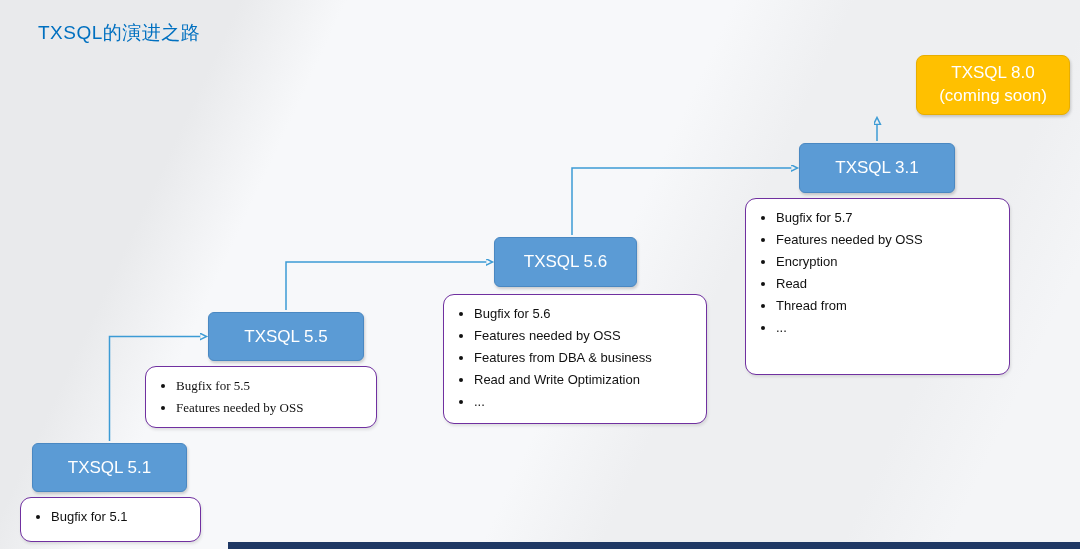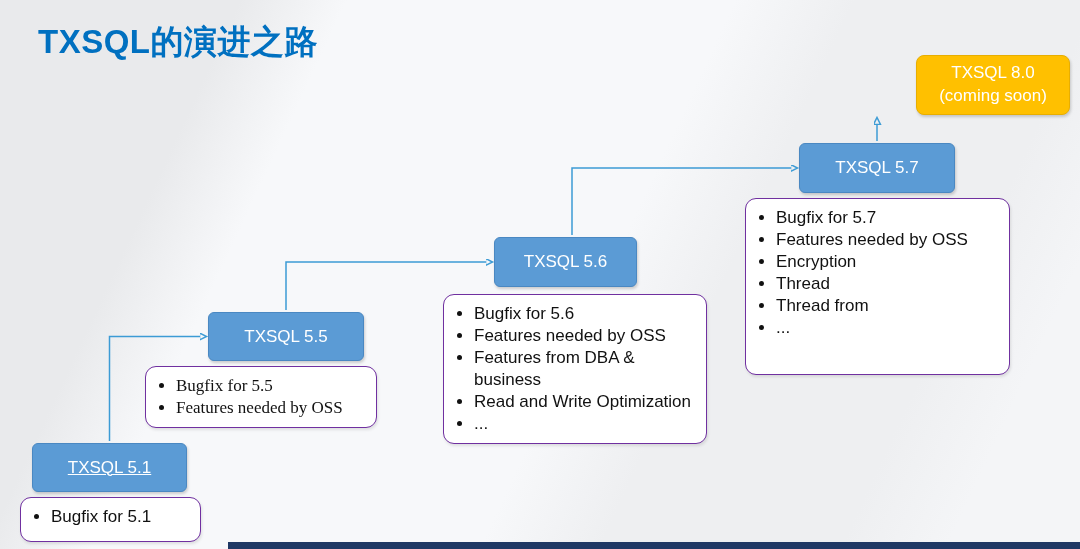--- a/index.html
+++ b/index.html
@@ -26,22 +26,22 @@
     background:linear-gradient(115deg,
       #e9eaec 0%, #e9eaec 18%,
       #f7f8fa 26%, #f7f8fa 55%,
       #eeeff1 64%, #eeeff1 82%,
       #f4f5f7 90%, #f4f5f7 100%);
   }
   .title{
     position:absolute;
     left:38px; top:20px;
     margin:0;
-    font-size:33px;
-    font-weight:bold;
+    font-size:19px;
+    font-weight:normal;
     color:var(--title-blue);
     letter-spacing:0.5px;
   }
   .connectors{
     position:absolute;
     left:0; top:0;
     width:1080px; height:549px;
     pointer-events:none;
   }
   .connectors path{
@@ -79,32 +79,32 @@
     border-radius:11px;
     color:var(--text);
     box-shadow:1px 2px 3px rgba(0,0,0,0.10);
   }
   .feature-box ul{
     margin:0;
     padding:8px 10px 8px 30px;
     list-style:disc;
   }
   .feature-box li{
-    font-size:17px;
+    font-size:13px;
     line-height:22px;
     color:var(--text);
   }
   .footer-bar{
     position:absolute;
     left:228px; right:0; bottom:0;
     height:7px;
     background:var(--footer-bar);
   }
   
-  #box-51{left:32px;  top:443px; width:155px; height:49px;text-decoration:underline;}
+  #box-51{left:32px;  top:443px; width:155px; height:49px;}
   #box-55{left:208px; top:312px; width:156px; height:49px;}
   #box-56{left:494px; top:237px; width:143px; height:50px;}
   #box-57{left:799px; top:143px; width:156px; height:50px;}
   #box-80{left:916px; top:55px;  width:154px; height:60px;}
   #list-51{left:20px;  top:497px; width:181px; min-height:45px;}
   #list-55{left:145px; top:366px; width:232px; min-height:61px;font-family:Liberation Serif, serif;}
   #list-56{left:443px; top:294px; width:264px; min-height:130px;}
   #list-57{left:745px; top:198px; width:265px; min-height:177px;}
 </style>
 </head>
@@ -152,28 +152,28 @@
     <ul>
       <li>Bugfix for 5.6</li>
       <li>Features needed by OSS</li>
       <li>Features from DBA &amp; business</li>
       <li>Read and Write Optimization</li>
       <li>...</li>
     </ul>
   </div>
 
   <div class="stage-box" id="box-57">
-    <span>TXSQL 5.7</span>
+    <span>TXSQL 3.1</span>
   </div>
   <div class="feature-box" id="list-57">
     <ul>
       <li>Bugfix for 5.7</li>
       <li>Features needed by OSS</li>
       <li>Encryption</li>
-      <li>Thread</li>
+      <li>Read</li>
       <li>Thread from</li>
       <li>...</li>
     </ul>
   </div>
 
   <div class="stage-box orange" id="box-80">
     <span>TXSQL 8.0</span>
     <span class="sublabel">(coming soon)</span>
   </div>
 

